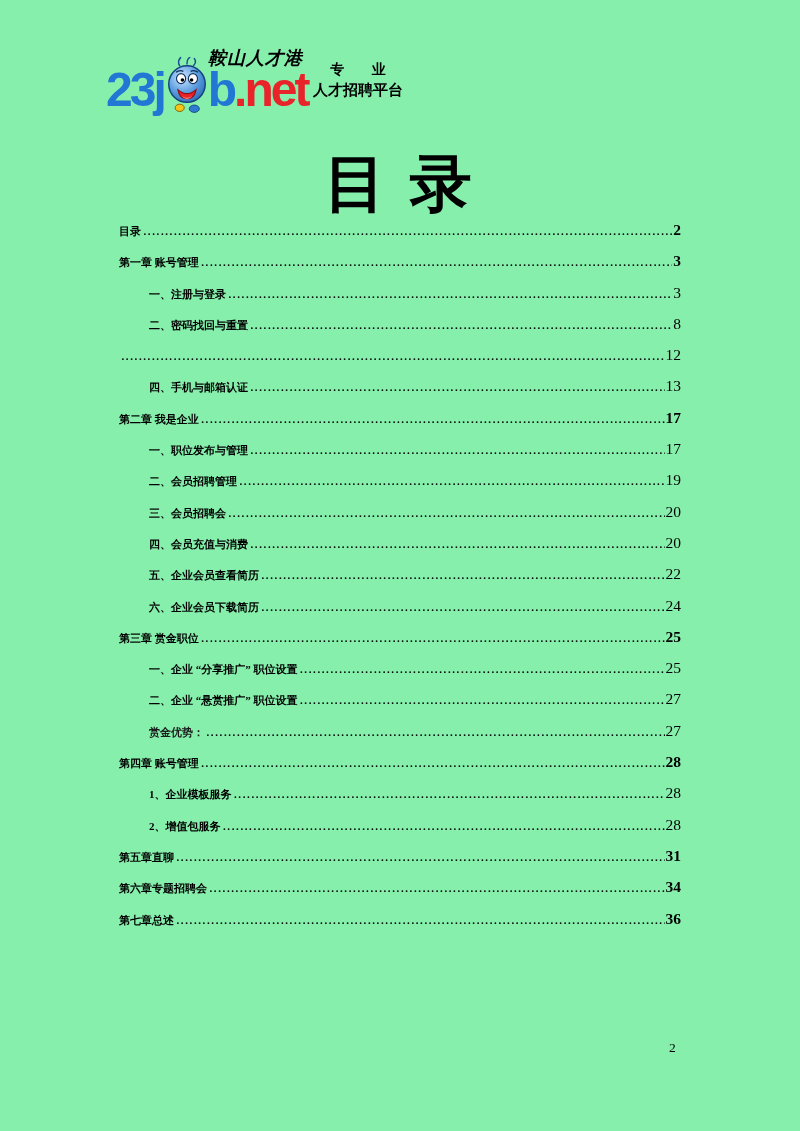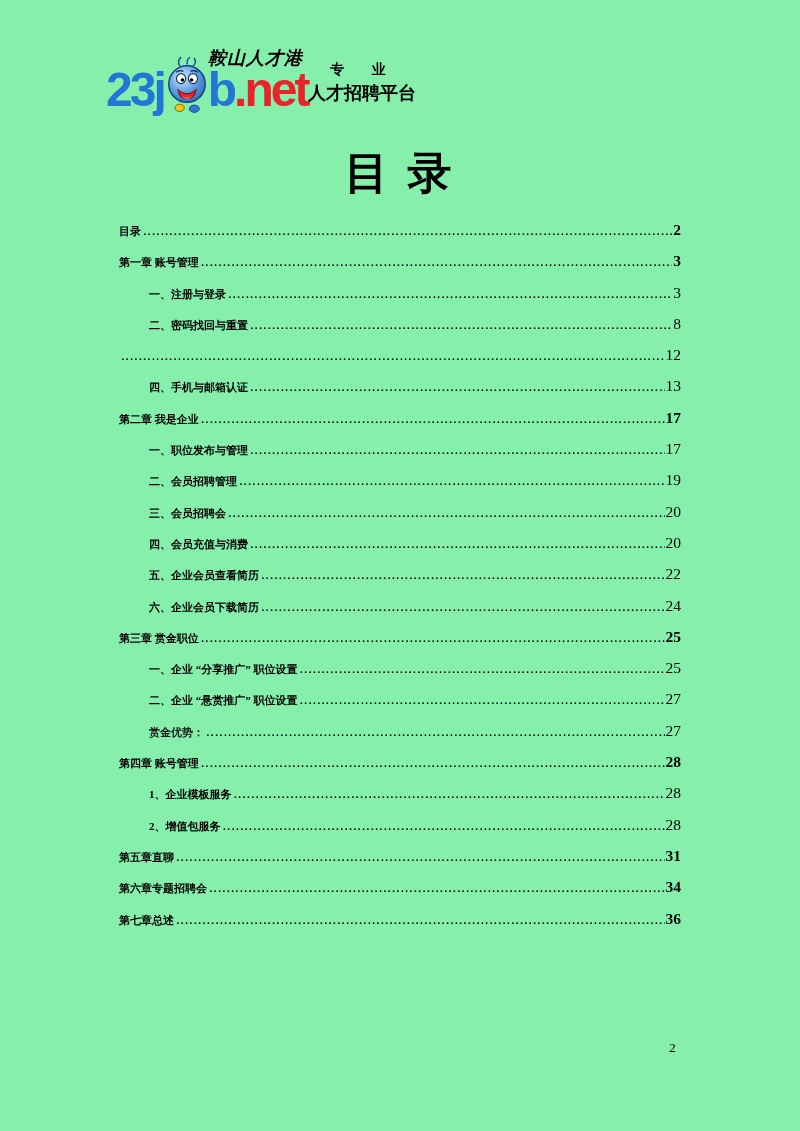--- a/index.html
+++ b/index.html
@@ -27,26 +27,26 @@
   .site-name {
     position: absolute; left: 102px; top: 2px;
     font-family: "Liberation Sans", "DejaVu Sans", sans-serif;
     font-weight: bold; font-size: 18px; letter-spacing: 1px; white-space: nowrap; font-style: italic;
   }
   .tagline {
     position: absolute; left: 202px; top: 9px; width: 100px; text-align: center;
     font-family: Liberation Serif, serif; font-weight: bold; margin-top: 8px;
   }
   .tagline-1 { font-size: 14px; letter-spacing: 12px; padding-left: 12px; white-space: nowrap; }
-  .tagline-2 { font-size: 18px; margin-top: 2px; white-space: nowrap; }
+  .tagline-2 { font-size: 15px; margin-top: 2px; white-space: nowrap; }
 
   
   .doc-title {
     position: absolute; left: 0; top: 150px; width: 100%;
-    text-align: center; font-size: 44px; font-weight: bold;
+    text-align: center; font-size: 62px; font-weight: bold;
     letter-spacing: 4px; line-height: 1.1;
   }
 
   
   .toc { position: absolute; left: 119px; top: 214px; width: 562px; }
   .toc-line {
     display: flex; align-items: baseline;
     height: 31.3px; line-height: 31.3px;
     cursor: pointer;
   }

